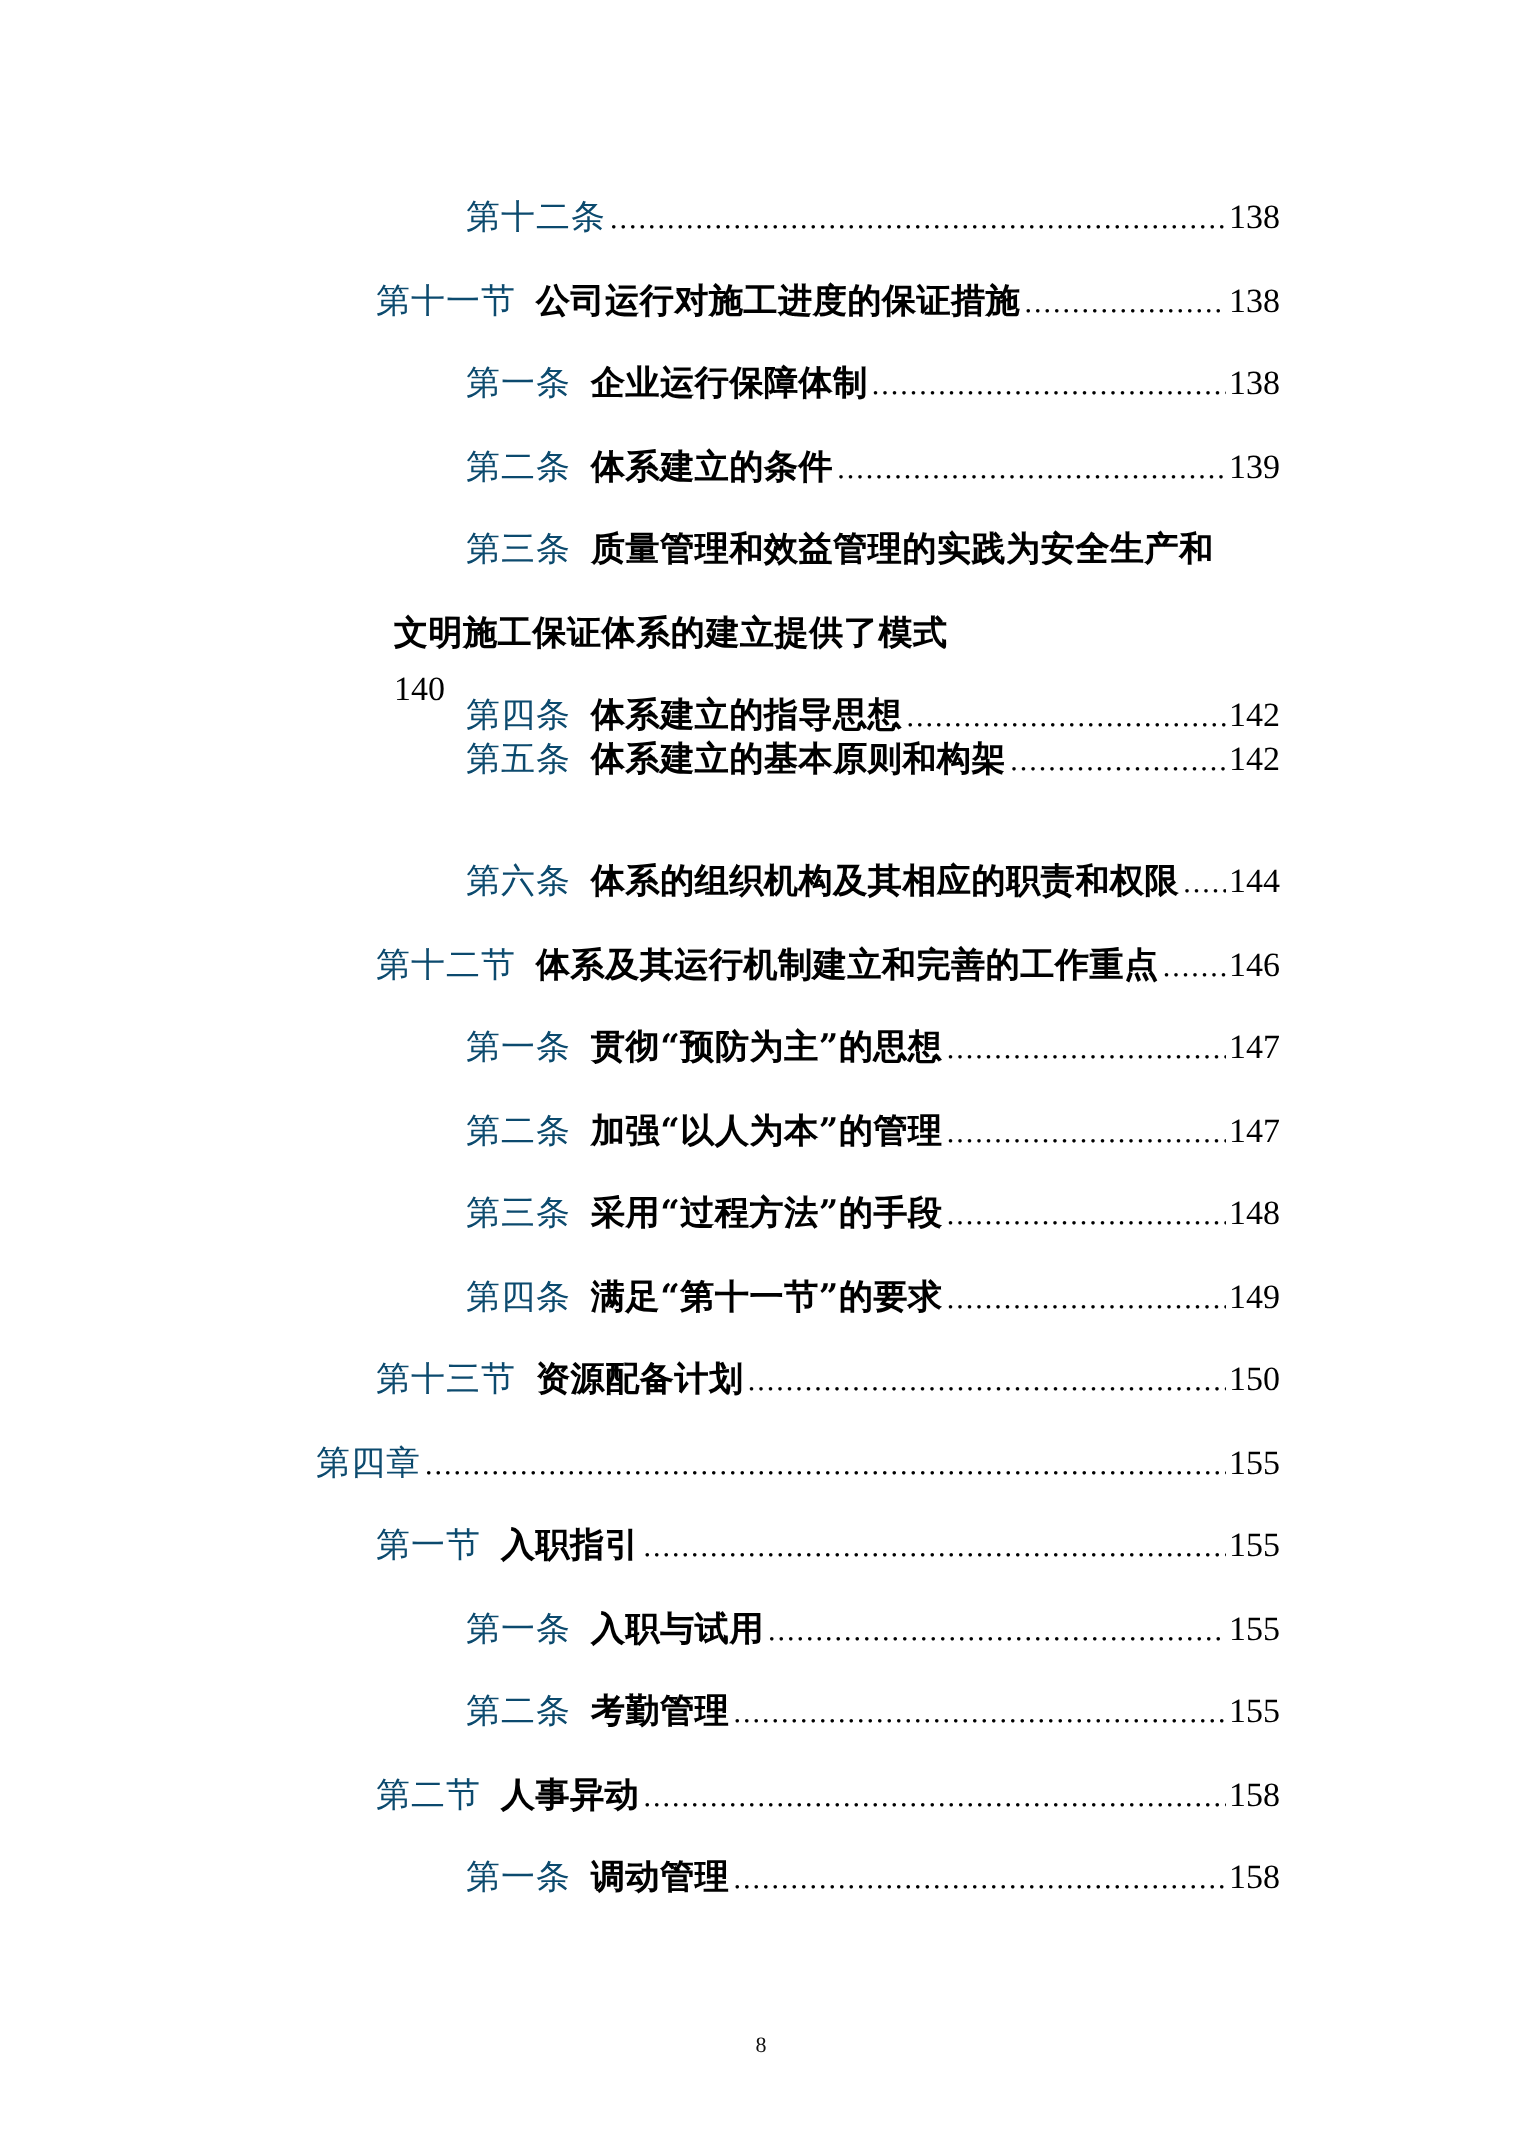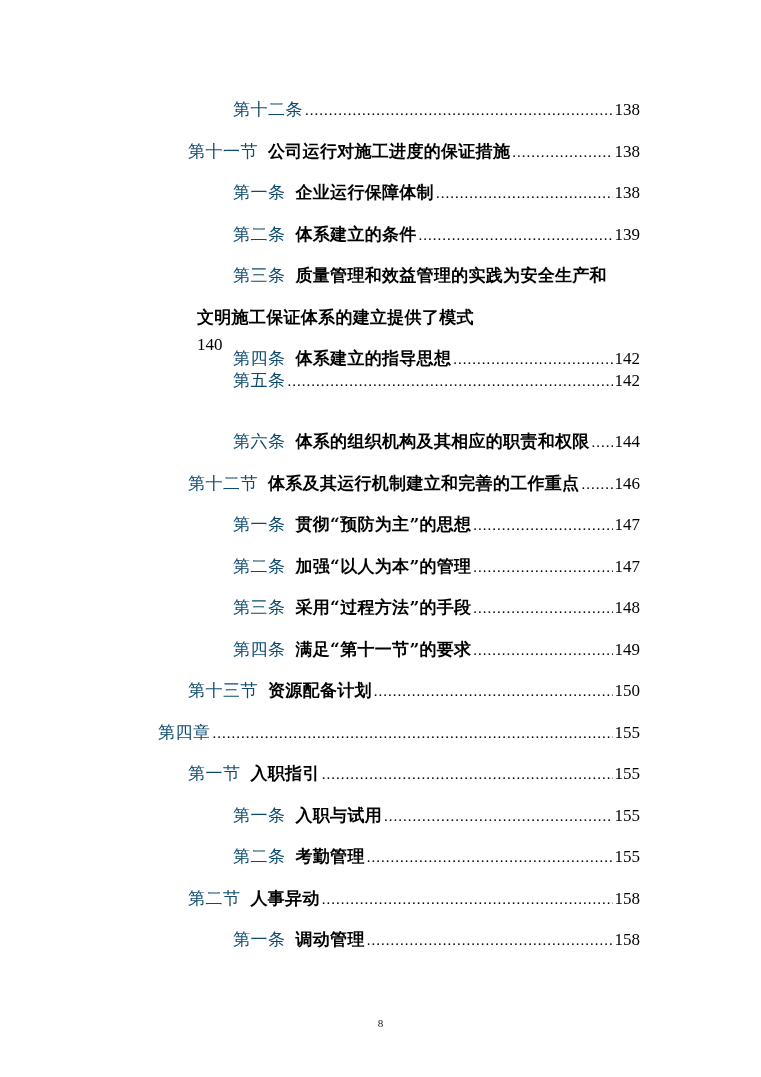--- a/index.html
+++ b/index.html
@@ -121,20 +121,21 @@
 
   <div class="toc-line lvl-article" style="top:344px">
     <span class="prefix">第四条</span>
     <span class="title">体系建立的指导思想</span>
     <span class="leader"></span>
     <span class="page">142</span>
   </div>
 
   <div class="toc-line lvl-article" style="top:366px">
     <span class="prefix">第五条</span>
+    <span class="title">体系建立的基本原则和构架</span>
     <span class="leader"></span>
     <span class="page">142</span>
   </div>
 
   <div class="toc-line lvl-article" style="top:427px">
     <span class="prefix">第六条</span>
     <span class="title">体系的组织机构及其相应的职责和权限</span>
     <span class="leader"></span>
     <span class="page">144</span>
   </div>

